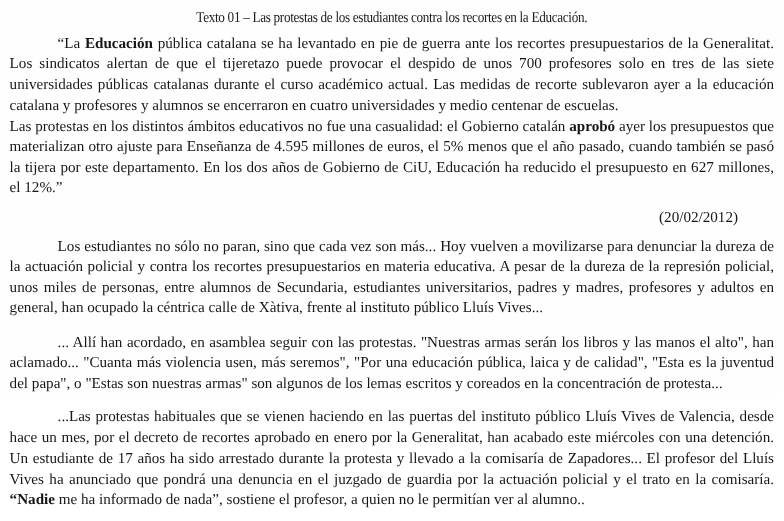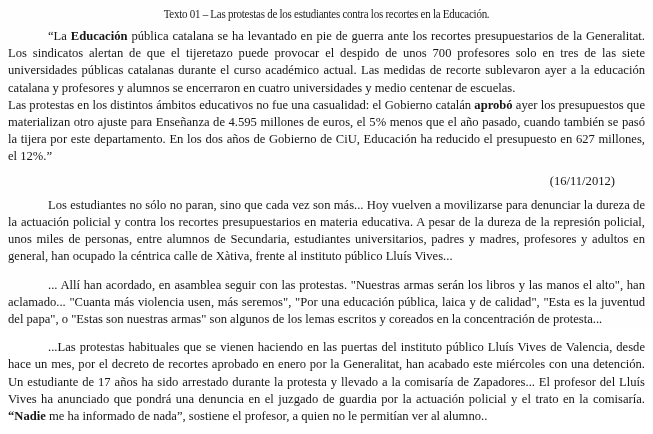--- a/index.html
+++ b/index.html
@@ -73,21 +73,21 @@
   <div class="body-wrap">
 
     <div class="spacer-sm"></div>
 
     <p class="para"><span>“La </span><b>Educación</b><span> pública catalana se ha levantado en pie de guerra ante los recortes presupuestarios de la Generalitat. Los sindicatos alertan de que el tijeretazo puede provocar el despido de unos 700 profesores solo en tres de las siete universidades públicas catalanas durante el curso académico actual. Las medidas de recorte sublevaron ayer a la educación catalana y profesores y alumnos se encerraron en cuatro universidades y medio centenar de escuelas.</span></p>
 
     <p class="para no-indent"><span>Las protestas en los distintos ámbitos educativos no fue una casualidad: el Gobierno catalán </span><b>aprobó</b><span> ayer los presupuestos que materializan otro ajuste para Enseñanza de 4.595 millones de euros, el 5% menos que el año pasado, cuando también se pasó la tijera por este departamento. En los dos años de Gobierno de CiU, Educación ha reducido el presupuesto en 627 millones, el 12%.”</span></p>
 
     <div class="spacer-sm"></div>
 
-    <p class="right-line">(16/11/2012)</p>
+    <p class="right-line">(20/02/2012)</p>
 
     <div class="spacer-sm"></div>
 
     <p class="para"><span>Los estudiantes no sólo no paran, sino que cada vez son más... Hoy vuelven a movilizarse para denunciar la dureza de la actuación policial y contra los recortes presupuestarios en materia educativa. A pesar de la dureza de la represión policial, unos miles de personas, entre alumnos de Secundaria, estudiantes universitarios, padres y madres, profesores y adultos en general, han ocupado la céntrica calle de Xàtiva, frente al instituto público Lluís Vives...</span></p>
 
     <div class="spacer-md"></div>
 
     <p class="para"><span>... Allí han acordado, en asamblea seguir con las protestas. "Nuestras armas serán los libros y las manos el alto", han aclamado... "Cuanta más violencia usen, más seremos", "Por una educación pública, laica y de calidad", "Esta es la juventud del papa",  o "Estas son nuestras armas" son algunos de los lemas escritos y coreados en la concentración de protesta...</span></p>
 
     <div class="spacer-md"></div>

